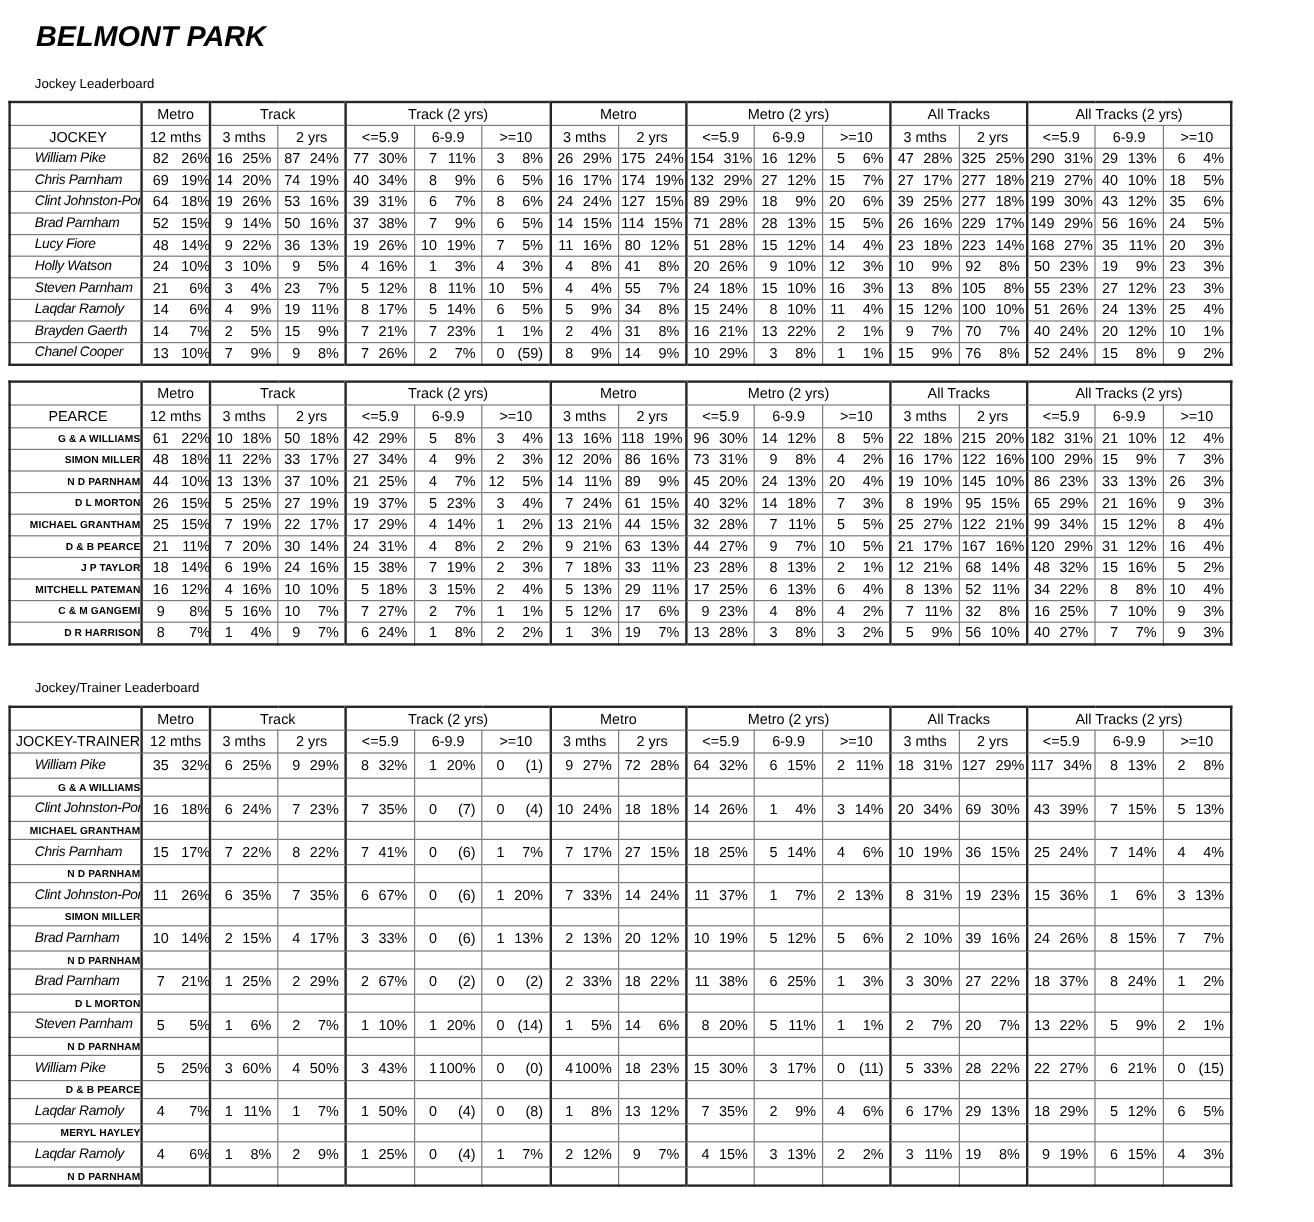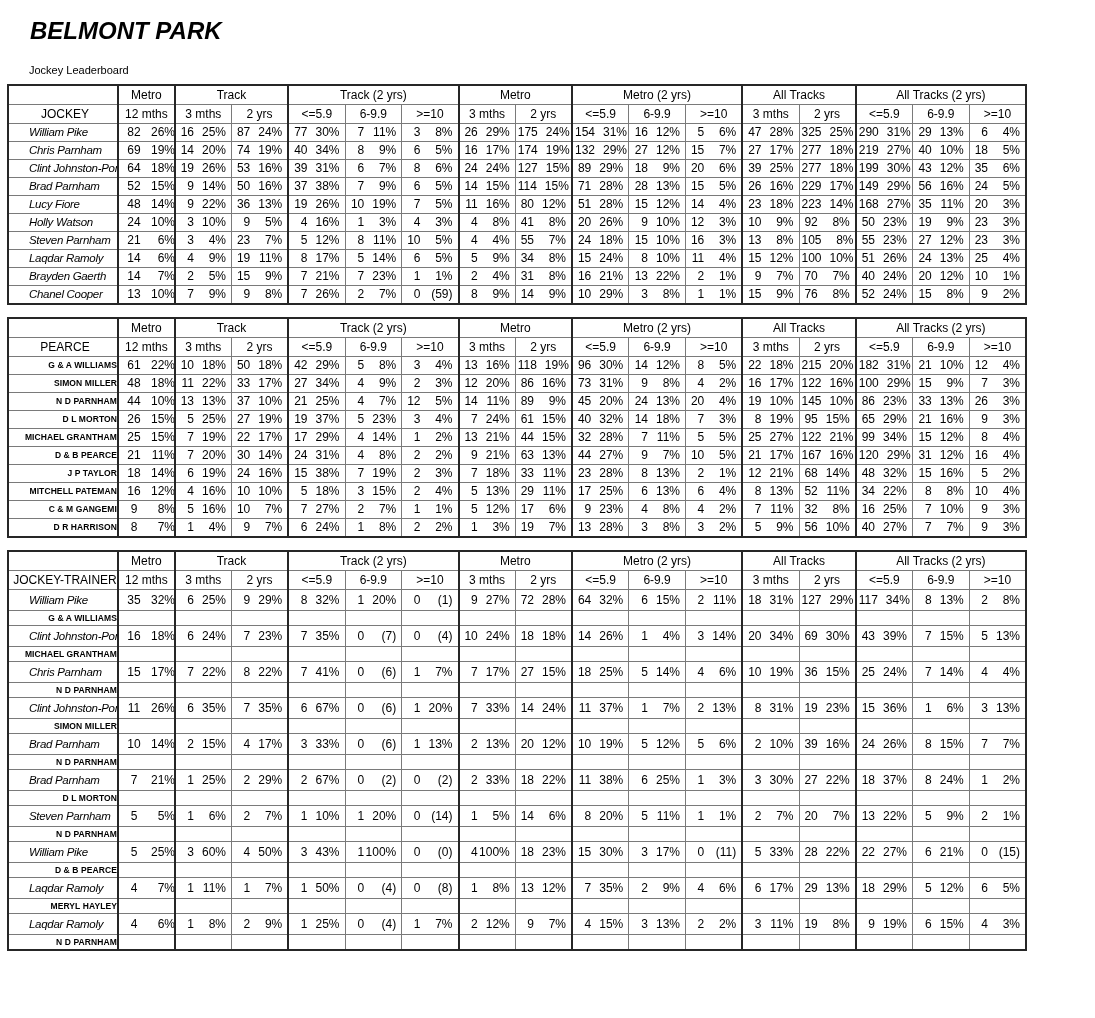--- a/index.html
+++ b/index.html
@@ -2140,20 +2140,21 @@
                 <span class="cnt">9</span>
                 <span class="pct">3%</span>
               </div>
             </td>
           </tr>
         </tbody>
       </table>
   </section>
 
   <section>
+    <h2>Jockey/Trainer Leaderboard</h2>
     <table class="t3">
         <colgroup>
           <col class="name">
           <col>
           <col>
           <col>
           <col>
           <col>
           <col>
           <col>

